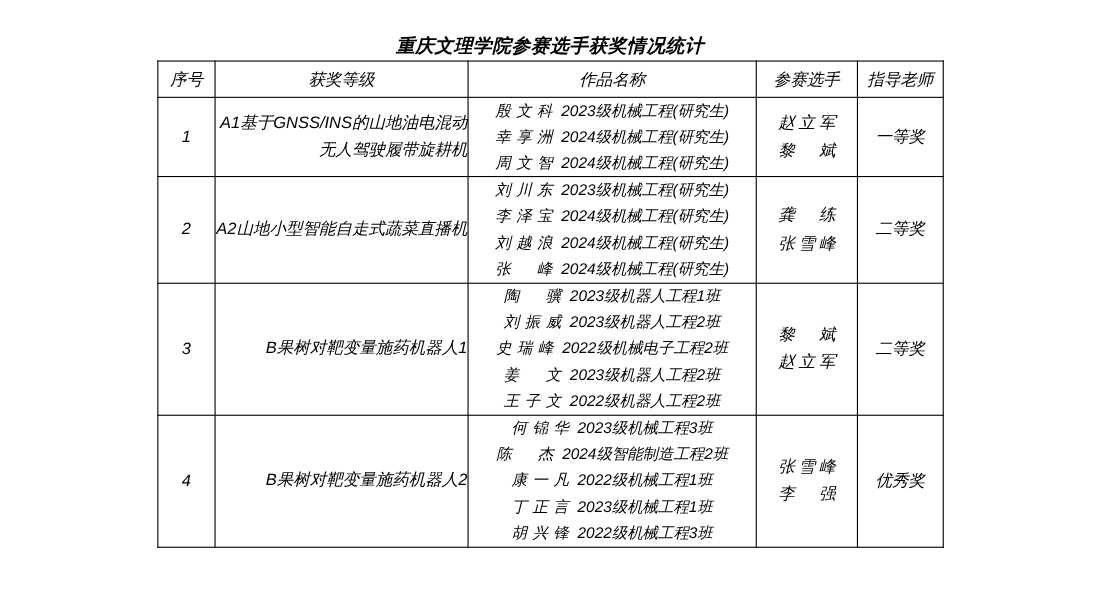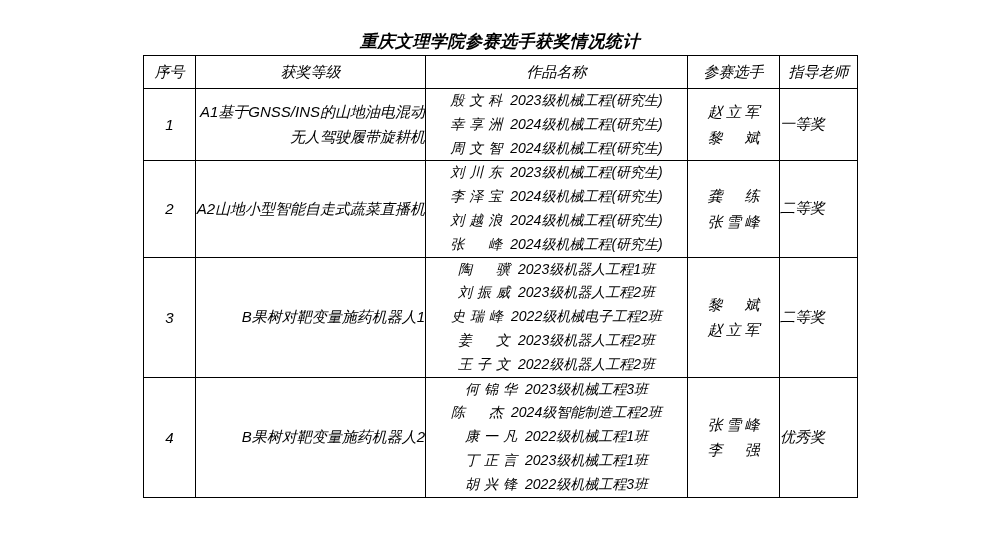--- a/index.html
+++ b/index.html
@@ -75,20 +75,21 @@
     text-align: center;
     padding: 6px 4px;
   }
   td.cell-coach {
     text-align: center;
     padding: 6px 4px;
     line-height: 1.7;
     font-size: 15px;
   }
   td.cell-award {
+    text-align: center;
     font-size: 15px;
   }
   .member-line {
     line-height: 1.7;
     font-size: 14px;
     white-space: nowrap;
   }
   .member-name {
     display: inline-block;
     min-width: 52px;

